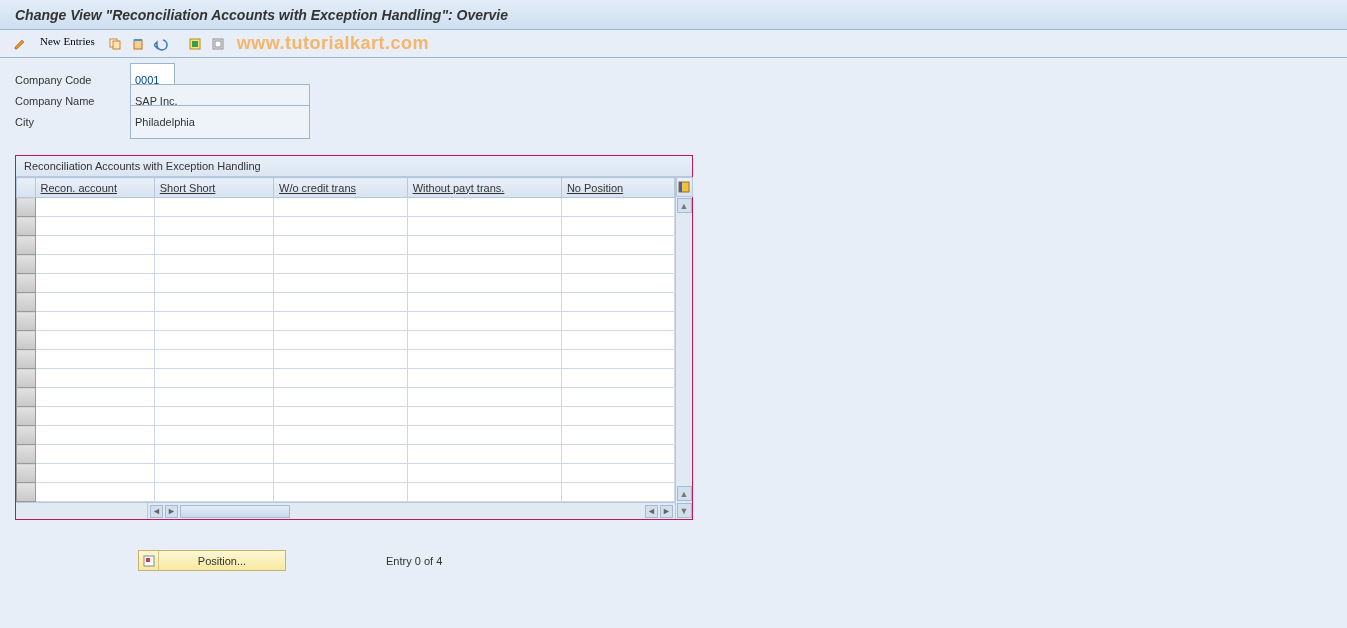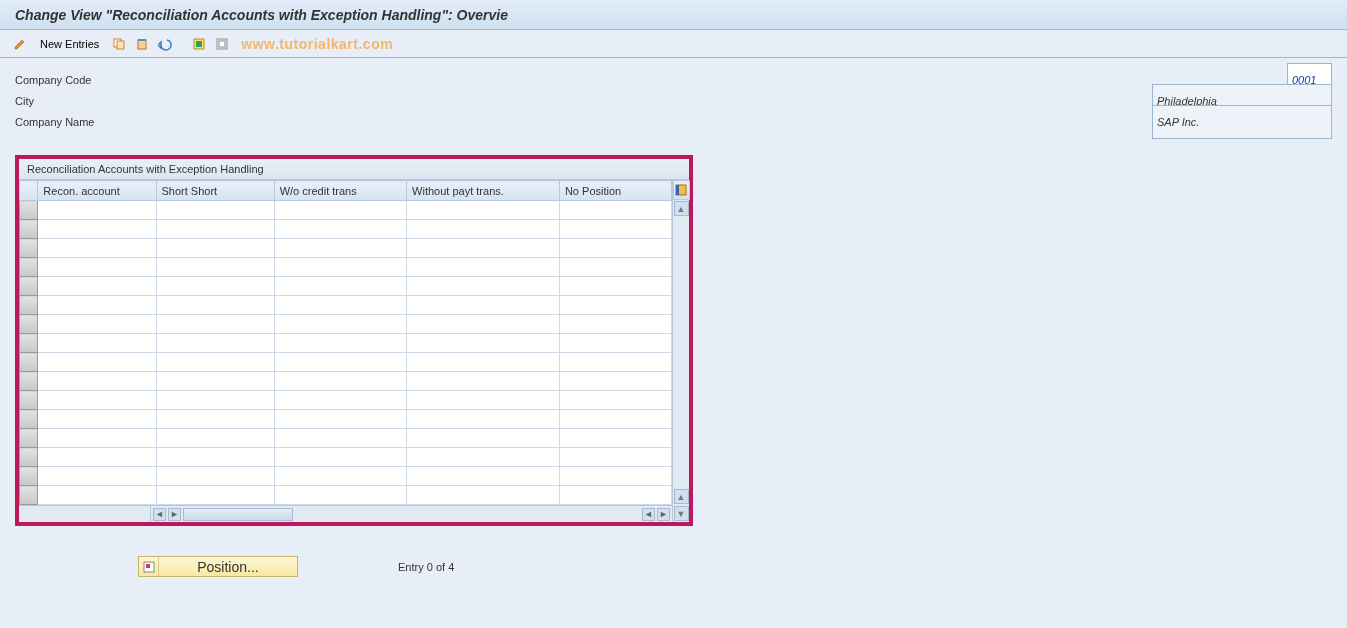--- a/index.html
+++ b/index.html
@@ -45,58 +45,56 @@
       cursor: pointer;
     }
     .tb-btn {
       height: 20px;
       padding: 0 6px;
       border: 1px solid transparent;
       background: transparent;
       cursor: pointer;
       font-size: 11px;
       display: flex;
-      align-items: center;
+      font-family: Liberation Serif, serif;
     }
     .tb-sep { width: 8px; }
     .watermark {
       margin-left: 6px;
-      font-size: 14px;
+      font-size: 18px;
       font-weight: bold;
       color: #f5b56a;
       letter-spacing: 0.5px;
     }
     .form-area {
       padding: 12px 15px 8px 15px;
     }
     .form-row {
       display: flex;
       align-items: center;
       height: 20px;
       margin-bottom: 1px;
-      justify-content: space-between;
     }
     .form-label { width: 115px; color: #333; }
     .form-input {
       height: 17px;
       border: 1px solid #9db6d0;
       background: #fff;
       padding: 16px 4px;
       font-size: 11px;
       color: #333;
-      font-style: italic;
     }
     .code-input { width: 45px; color: #0046a0; }
     .name-input { width: 180px; background: #eef3f9; }
     .city-input { width: 180px; background: #eef3f9; }
 
     .grid-frame {
       margin: 14px 15px 0 15px;
       width: 678px;
-      border: 4px solid #be185d;
+      border: 1px solid #be185d;
       background: #f3f7fc;
     }
     .grid-title {
       background: linear-gradient(to bottom, #e8eff8, #dbe6f2);
       border-bottom: 1px solid #b7c8dd;
       padding: 4px 8px;
       font-size: 11px;
       color: #333;
     }
     .grid-body {
@@ -122,20 +120,21 @@
       justify-content:center;
       color:#4a6;
       cursor:pointer;
     }
     .scroll-btn.gray { color:#777; }
     .scroll-track { flex:1; }
     table.grid {
       border-collapse: collapse;
       width: 100%;
       table-layout: fixed;
+      text-decoration: underline;
     }
     table.grid th {
       background: linear-gradient(to bottom, #e8eff8, #d7e3f1);
       border: 1px solid #b7c8dd;
       height: 20px;
       text-align: left;
       padding: 0 5px;
       font-weight: normal;
       color: #333;
       font-size: 11px;
@@ -193,28 +192,28 @@
       border:1px solid #a5bad3;
     }
     .footer {
       margin-top: 30px;
       padding-left: 138px;
       display:flex;
       align-items:center;
       gap: 100px;
     }
     .pos-btn {
-      width: 160px;
+      width: 148px;
       height: 21px;
       background: linear-gradient(to bottom,#fef7d4,#f6e9a1);
       border: 1px solid #c6b56a;
       display:flex;
       align-items:center;
       cursor:pointer;
-      font-size:14px;
+      font-size:11px;
       color:#333;
     }
     .pos-btn .pos-icon {
       width:20px;height:100%;
       display:flex;align-items:center;justify-content:center;
       border-right:1px solid #d9ca85;
     }
     .pos-btn .pos-label { flex:1;text-align:center; }
     .entry-text { color:#333; }
 
@@ -269,26 +268,26 @@
   </span>
   <span class="watermark">www.tutorialkart.com</span>
 </div>
 
 <div class="form-area">
   <div class="form-row">
     <span class="form-label">Company Code</span>
     <input class="form-input code-input" readonly="" value="0001" style="">
   </div>
   <div class="form-row">
+    <span class="form-label">Company Name</span>
+    <input class="form-input name-input" readonly="" value="SAP Inc." style="">
+  </div>
+  <div class="form-row">
     <span class="form-label">City</span>
     <input class="form-input city-input" readonly="" value="Philadelphia" style="">
-  </div>
-  <div class="form-row">
-    <span class="form-label">Company Name</span>
-    <input class="form-input name-input" readonly="" value="SAP Inc." style="">
   </div>
 </div>
 
 <div class="grid-frame">
   <div class="grid-title">Reconciliation Accounts with Exception Handling</div>
   <div class="grid-body">
     <div class="grid-main">
       <table class="grid">
         <colgroup>
           <col style="width:18px">

